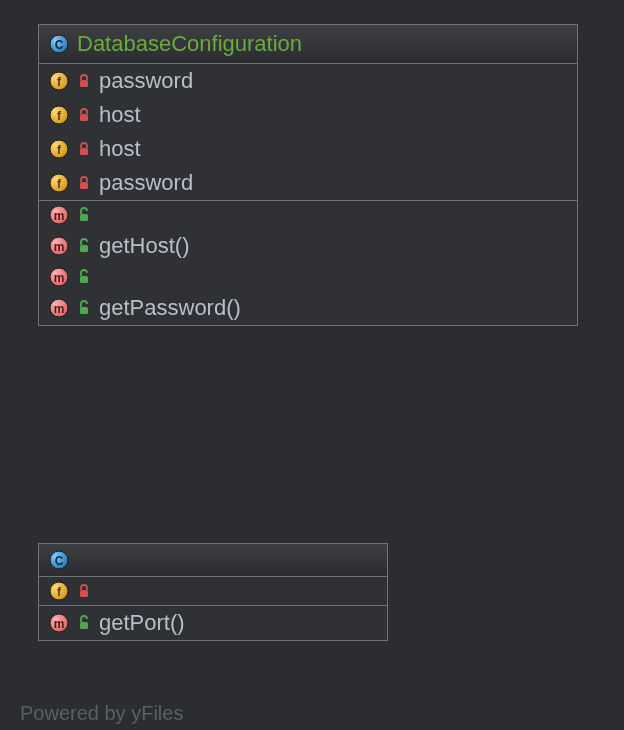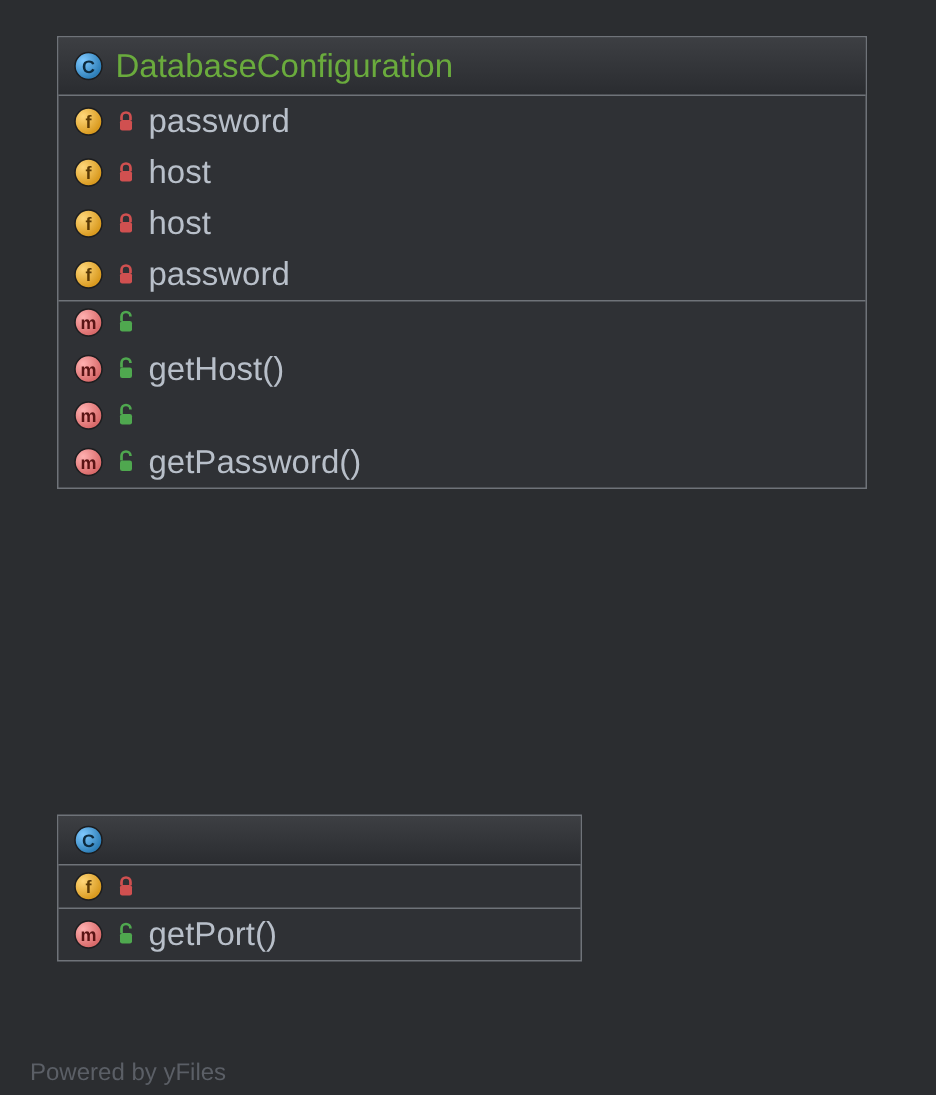--- a/index.html
+++ b/index.html
@@ -7,21 +7,21 @@
   .class-box{position:absolute;border:1px solid #6f7379;background:#2f3135}
   .section{border-bottom:1px solid #6f7379}
   .section:last-child{border-bottom:none}
   .header{background:linear-gradient(#3d3f43,#2a2c30);padding:6px 10px;display:flex;align-items:center;gap:8px}
   .row{padding:4px 10px;display:flex;align-items:center;gap:8px}
   .name-green{color:#6aab3d}
   .name-blue{color:#5b8fbe}
   .name{color:#b8bfc9}
   .icon{width:20px;height:20px;flex:0 0 20px;display:inline-flex}
   .lock{width:14px;height:20px;flex:0 0 14px;display:inline-flex}
-  .footer{position:absolute;left:20px;bottom:5px;color:#5b5f66;font-size:16px}
+  .footer{position:absolute;left:20px;bottom:5px;color:#5b5f66;font-size:20px}
 </style>
 </head>
 <body>
 
 <div class="canvas" id="canvas">
     <div class="class-box" style="left: 38px; top: 24px; width: 538px;">
       <div class="section header">
         <span class="icon">
           <svg viewBox="0 0 20 20" width="20" height="20">
     <defs>

